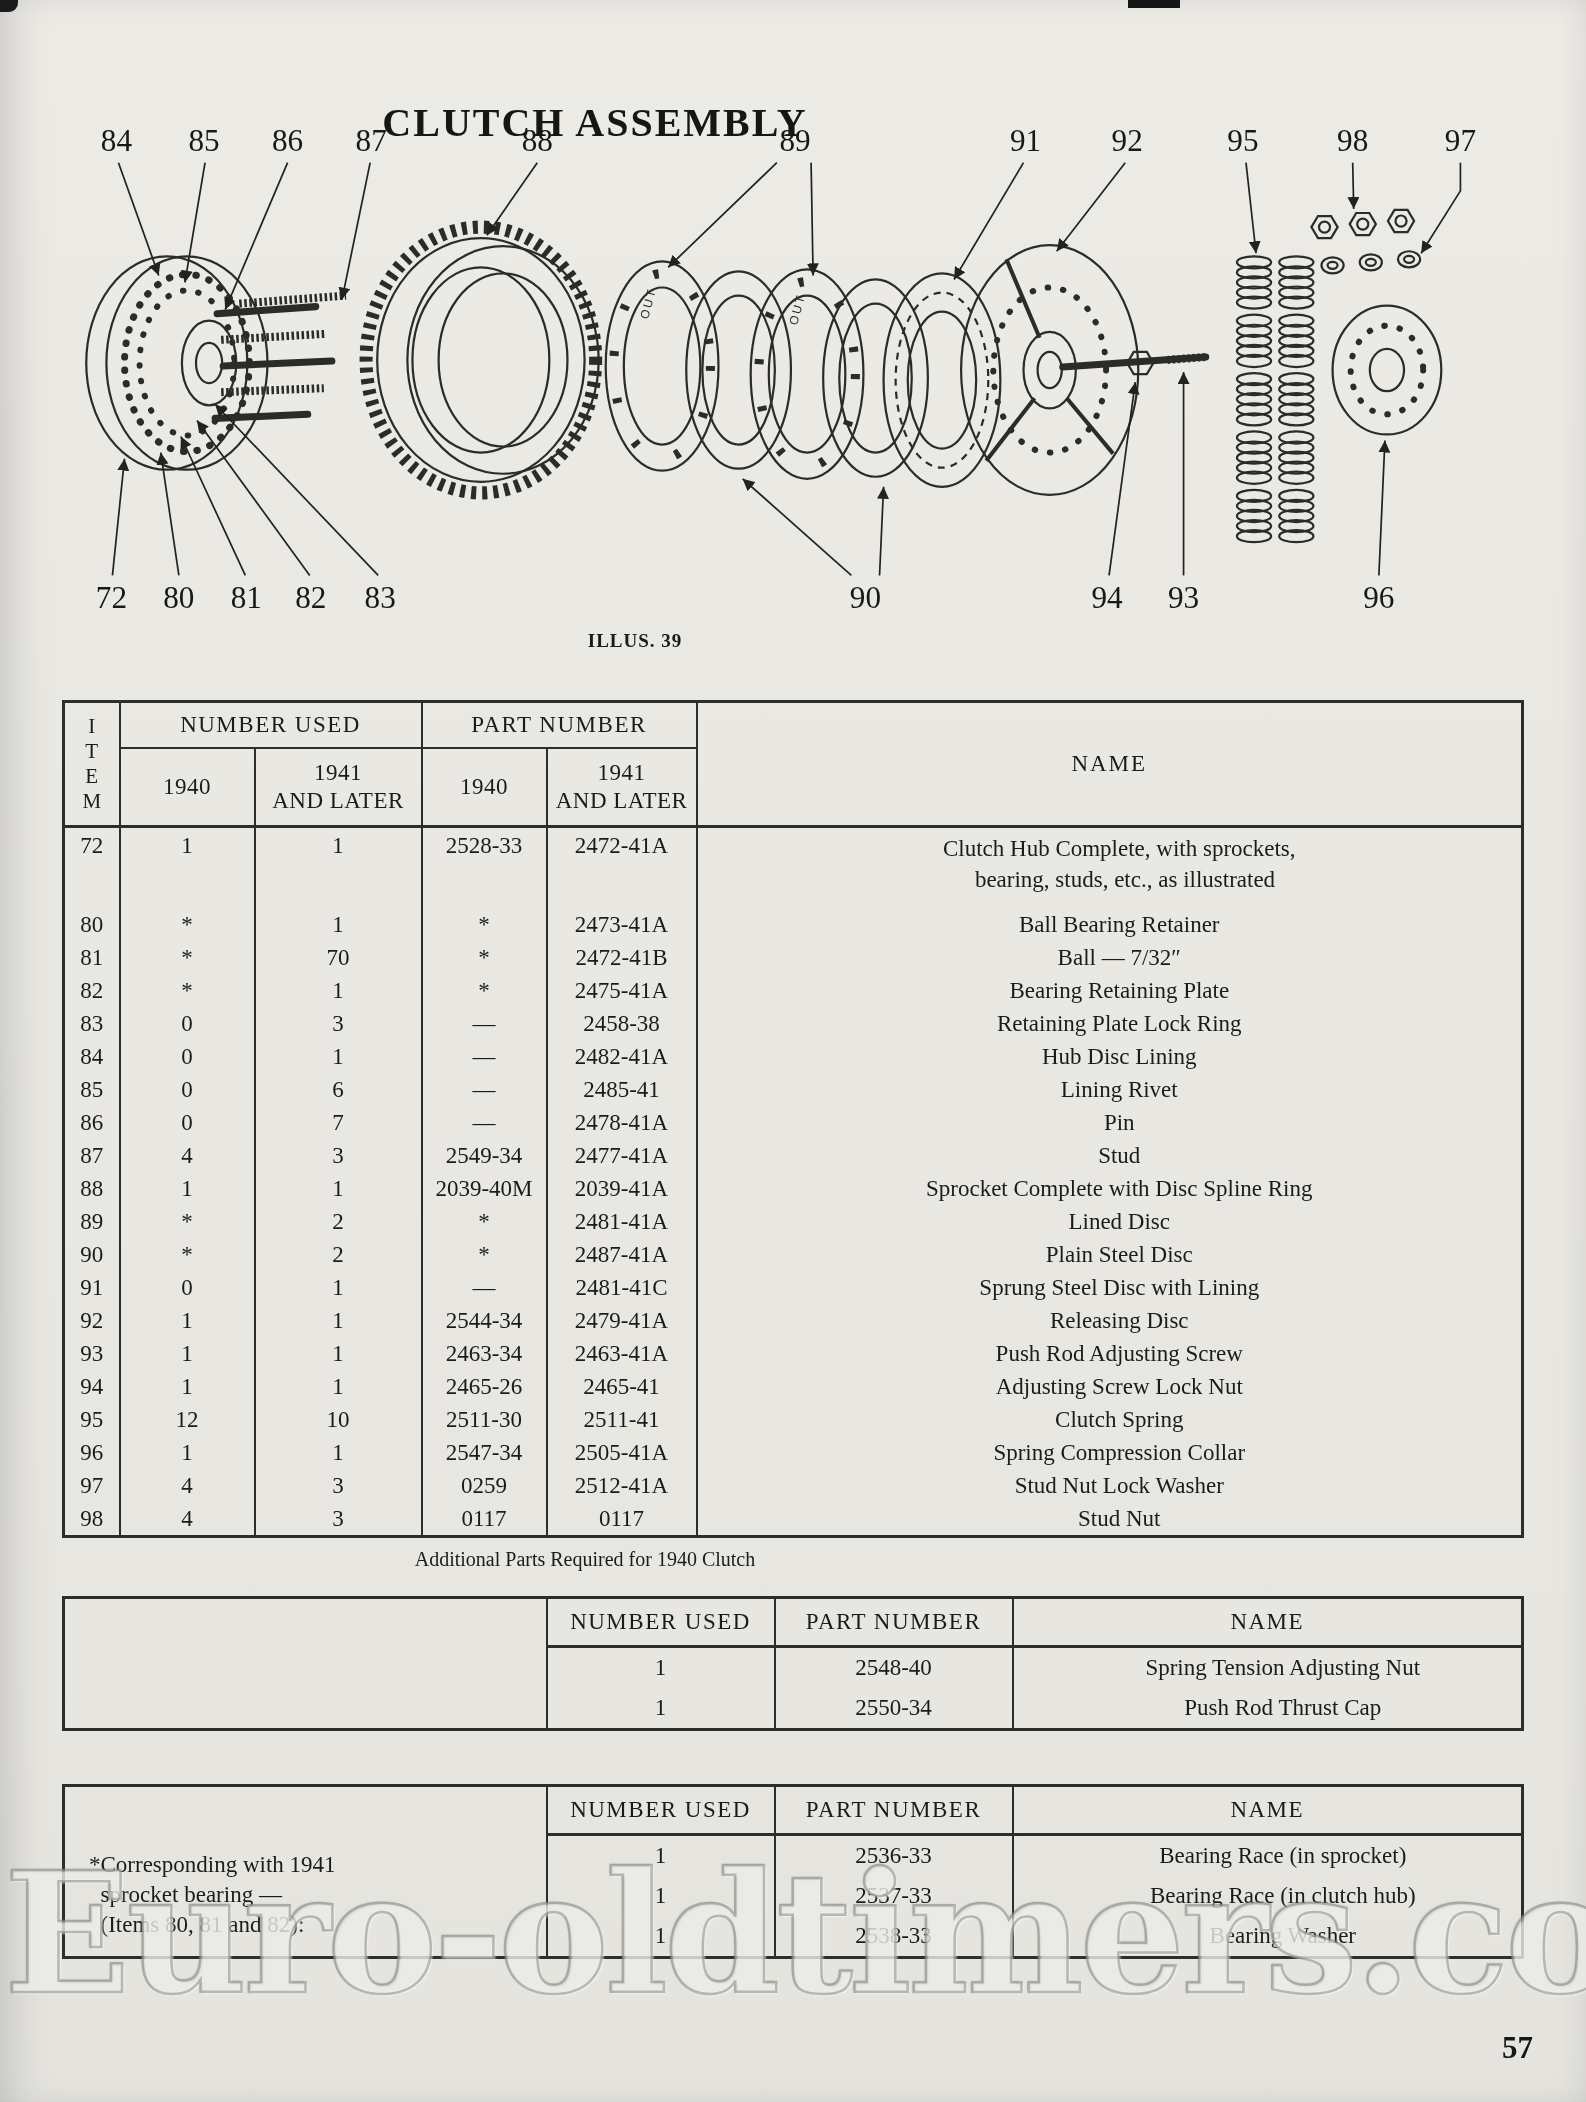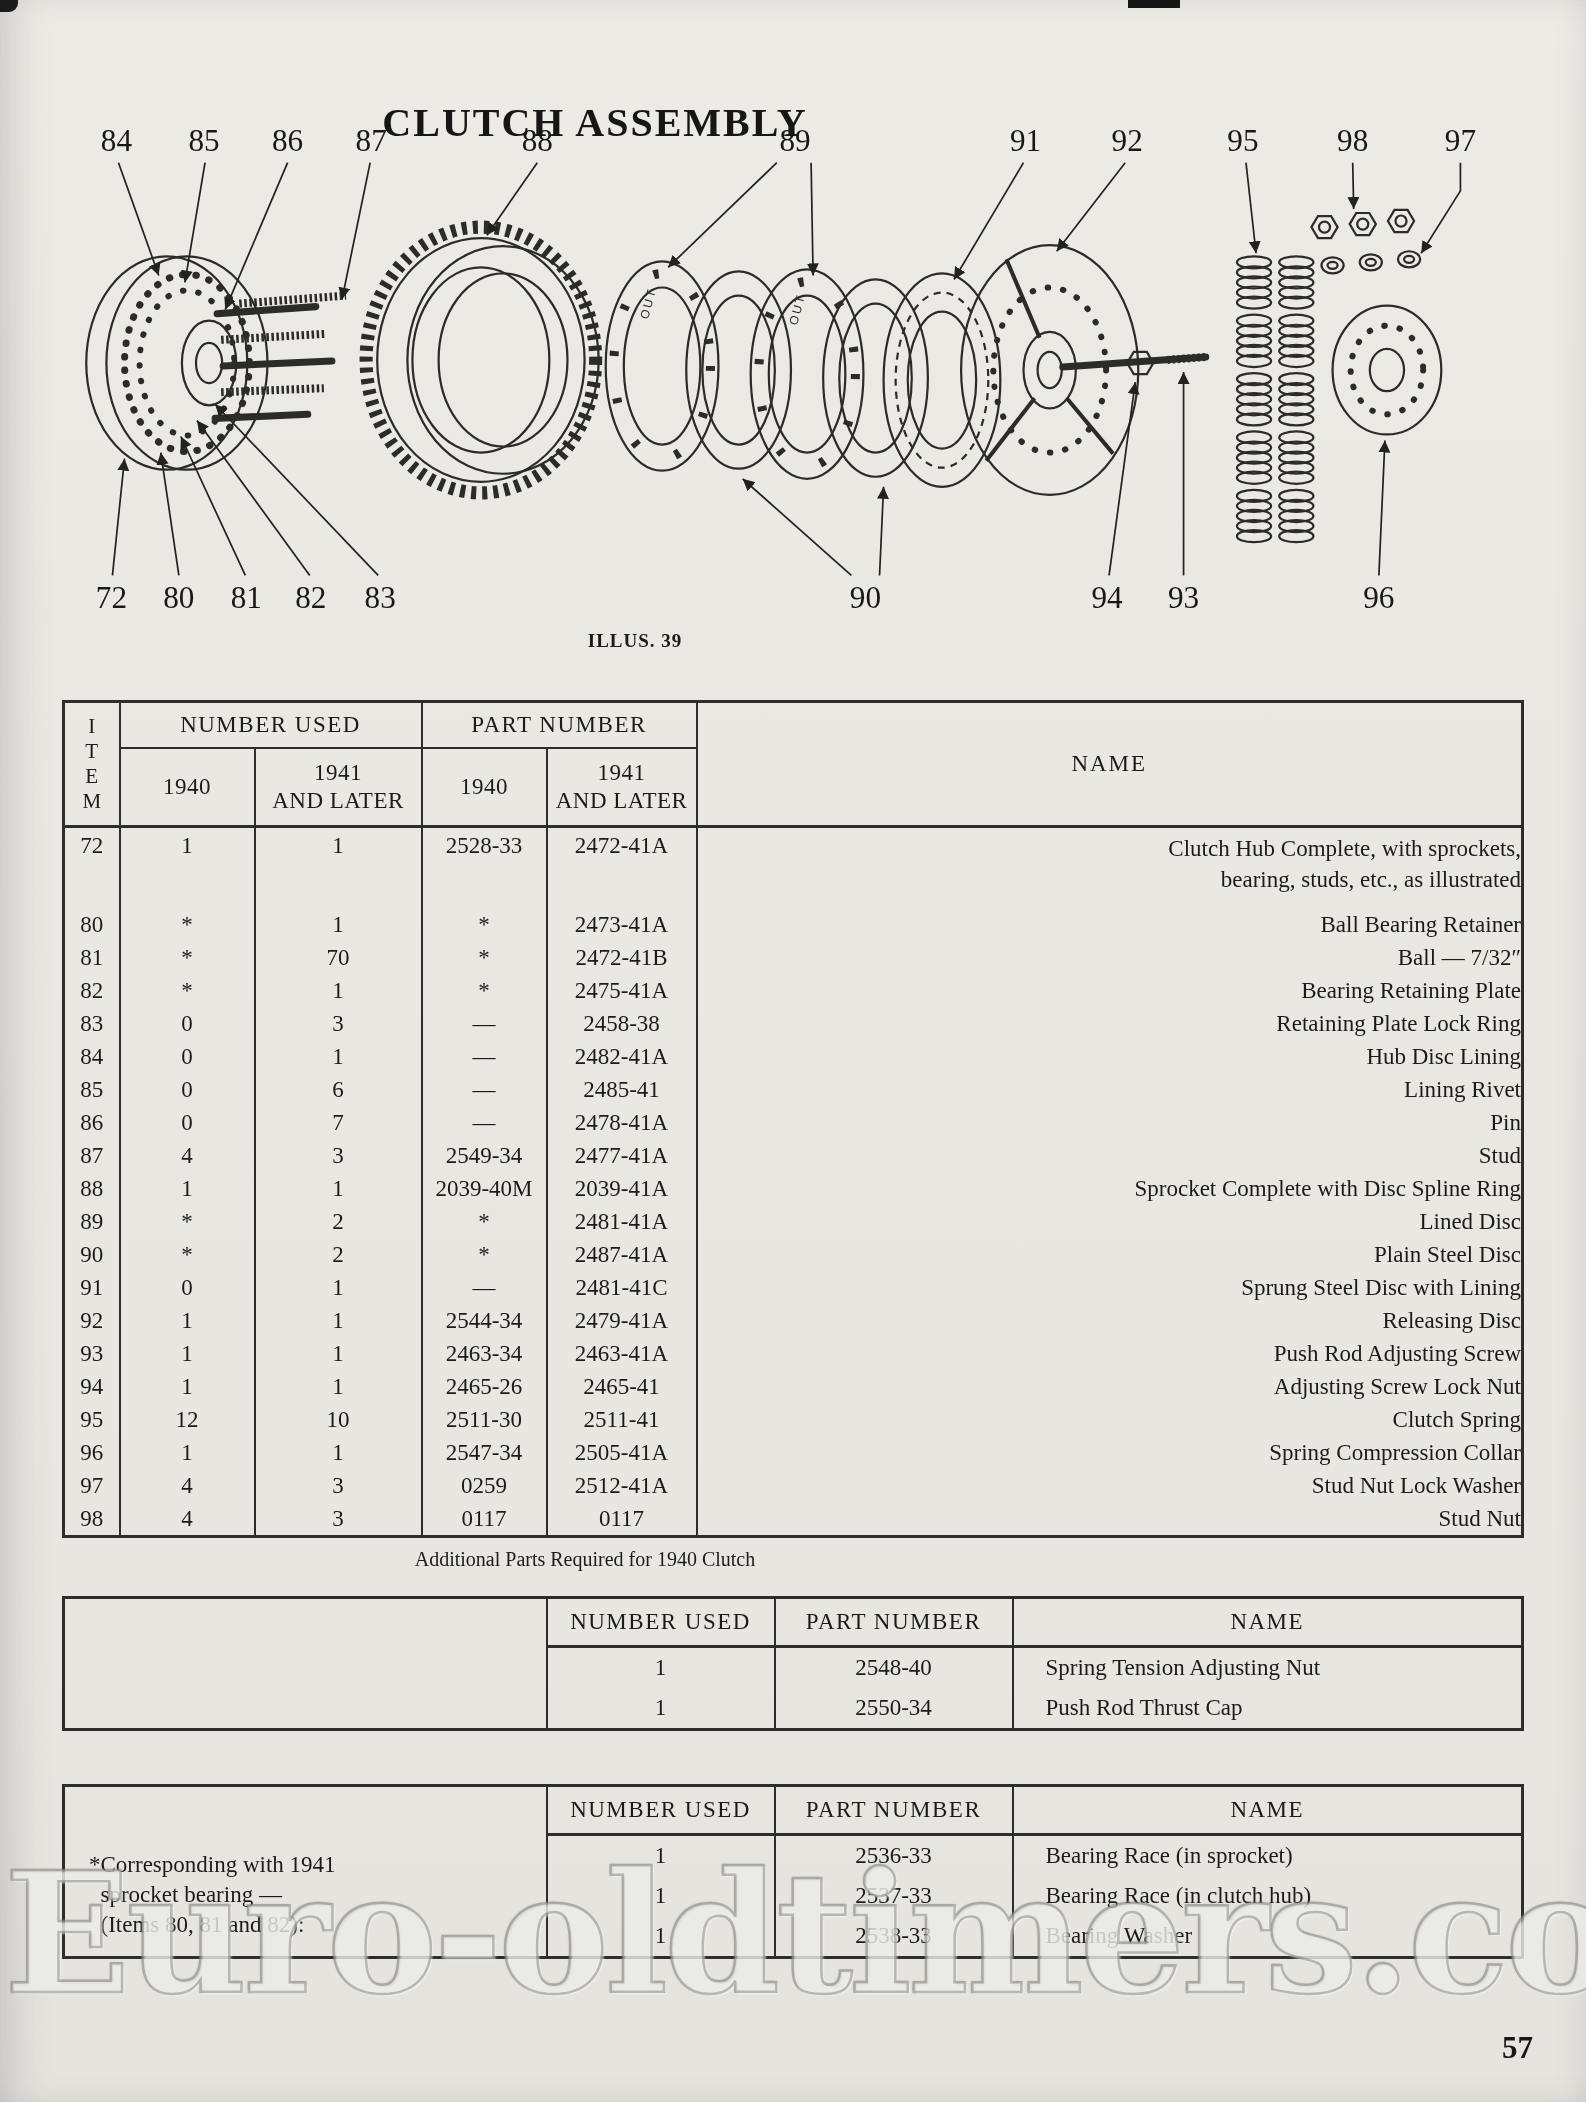--- a/index.html
+++ b/index.html
@@ -40,35 +40,35 @@
   
   .main-table{position:absolute;top:700px;left:62px;width:1462px;border-collapse:collapse;
     table-layout:fixed;font-size:23px;border:3px solid #2d2d2b;}
   .main-table th,.main-table td{border-left:2px solid #2d2d2b;border-right:2px solid #2d2d2b;font-weight:normal;}
   .main-table thead th{text-align:center;vertical-align:middle;}
   .main-table th.group{height:42px;border-bottom:2px solid #2d2d2b;letter-spacing:1.5px;}
   .main-table tr.sub th{height:74px;border-bottom:3px solid #2d2d2b;white-space:pre-line;line-height:28px;letter-spacing:.5px;}
   .main-table th.item-head{white-space:pre-line;line-height:25px;font-size:21px;border-bottom:3px solid #2d2d2b;}
   .main-table th.name-head{border-bottom:3px solid #2d2d2b;letter-spacing:2px;}
   .main-table td{height:33px;text-align:center;padding:0;vertical-align:middle;}
-  .main-table td.c-name{text-align:right;padding-left:20px;white-space:pre-line;line-height:31px;}
+  .main-table td.c-name{text-align:center;padding-left:20px;white-space:pre-line;line-height:31px;}
   #main-rows tr:first-child td{vertical-align:top;padding-top:5px;padding-bottom:13px;}
 
   .additional-title{position:absolute;top:1548px;left:0;width:1170px;text-align:center;font-size:20px;}
   .corresponding-title{position:absolute;top:1732px;left:0;width:1190px;text-align:center;font-size:30px;font-weight:bold;}
 
   
   .sub-table{position:absolute;left:62px;width:1462px;border-collapse:collapse;table-layout:fixed;
     font-size:23px;border:3px solid #2d2d2b;}
   .sub-table th{height:44px;border-left:2px solid #2d2d2b;border-bottom:3px solid #2d2d2b;
     font-weight:normal;letter-spacing:1.5px;text-align:center;}
   .sub-table th.note-head{border-bottom:none;border-left:none;}
   .sub-table td{height:38px;border-left:2px solid #2d2d2b;text-align:center;}
   .sub-table td.c-note{text-align:left;padding-left:24px;white-space:pre-line;line-height:30px;border-left:none;}
-  .sub-table td.c-name{text-align:left;padding-left:32px;}
+  .sub-table td.c-name{text-align:center;padding-left:32px;}
   #table-additional{top:1596px;}
   #table-corresponding{top:1784px;}
 
   
   .watermark{position:absolute;top:1836px;left:4px;width:1580px;white-space:nowrap;
     font-family:"DejaVu Serif",serif;font-weight:bold;font-size:166px;letter-spacing:-4px;
     color:rgba(242,242,238,.42);-webkit-text-stroke:2.5px rgba(135,135,130,.55);
     text-shadow:2px 2px 2px rgba(255,255,255,.55), -1px -1px 2px rgba(120,120,115,.3);
     pointer-events:none;z-index:9;}
   .tagline{position:absolute;top:2026px;left:14px;font-size:42px;letter-spacing:1px;color:#b4b3ad;

